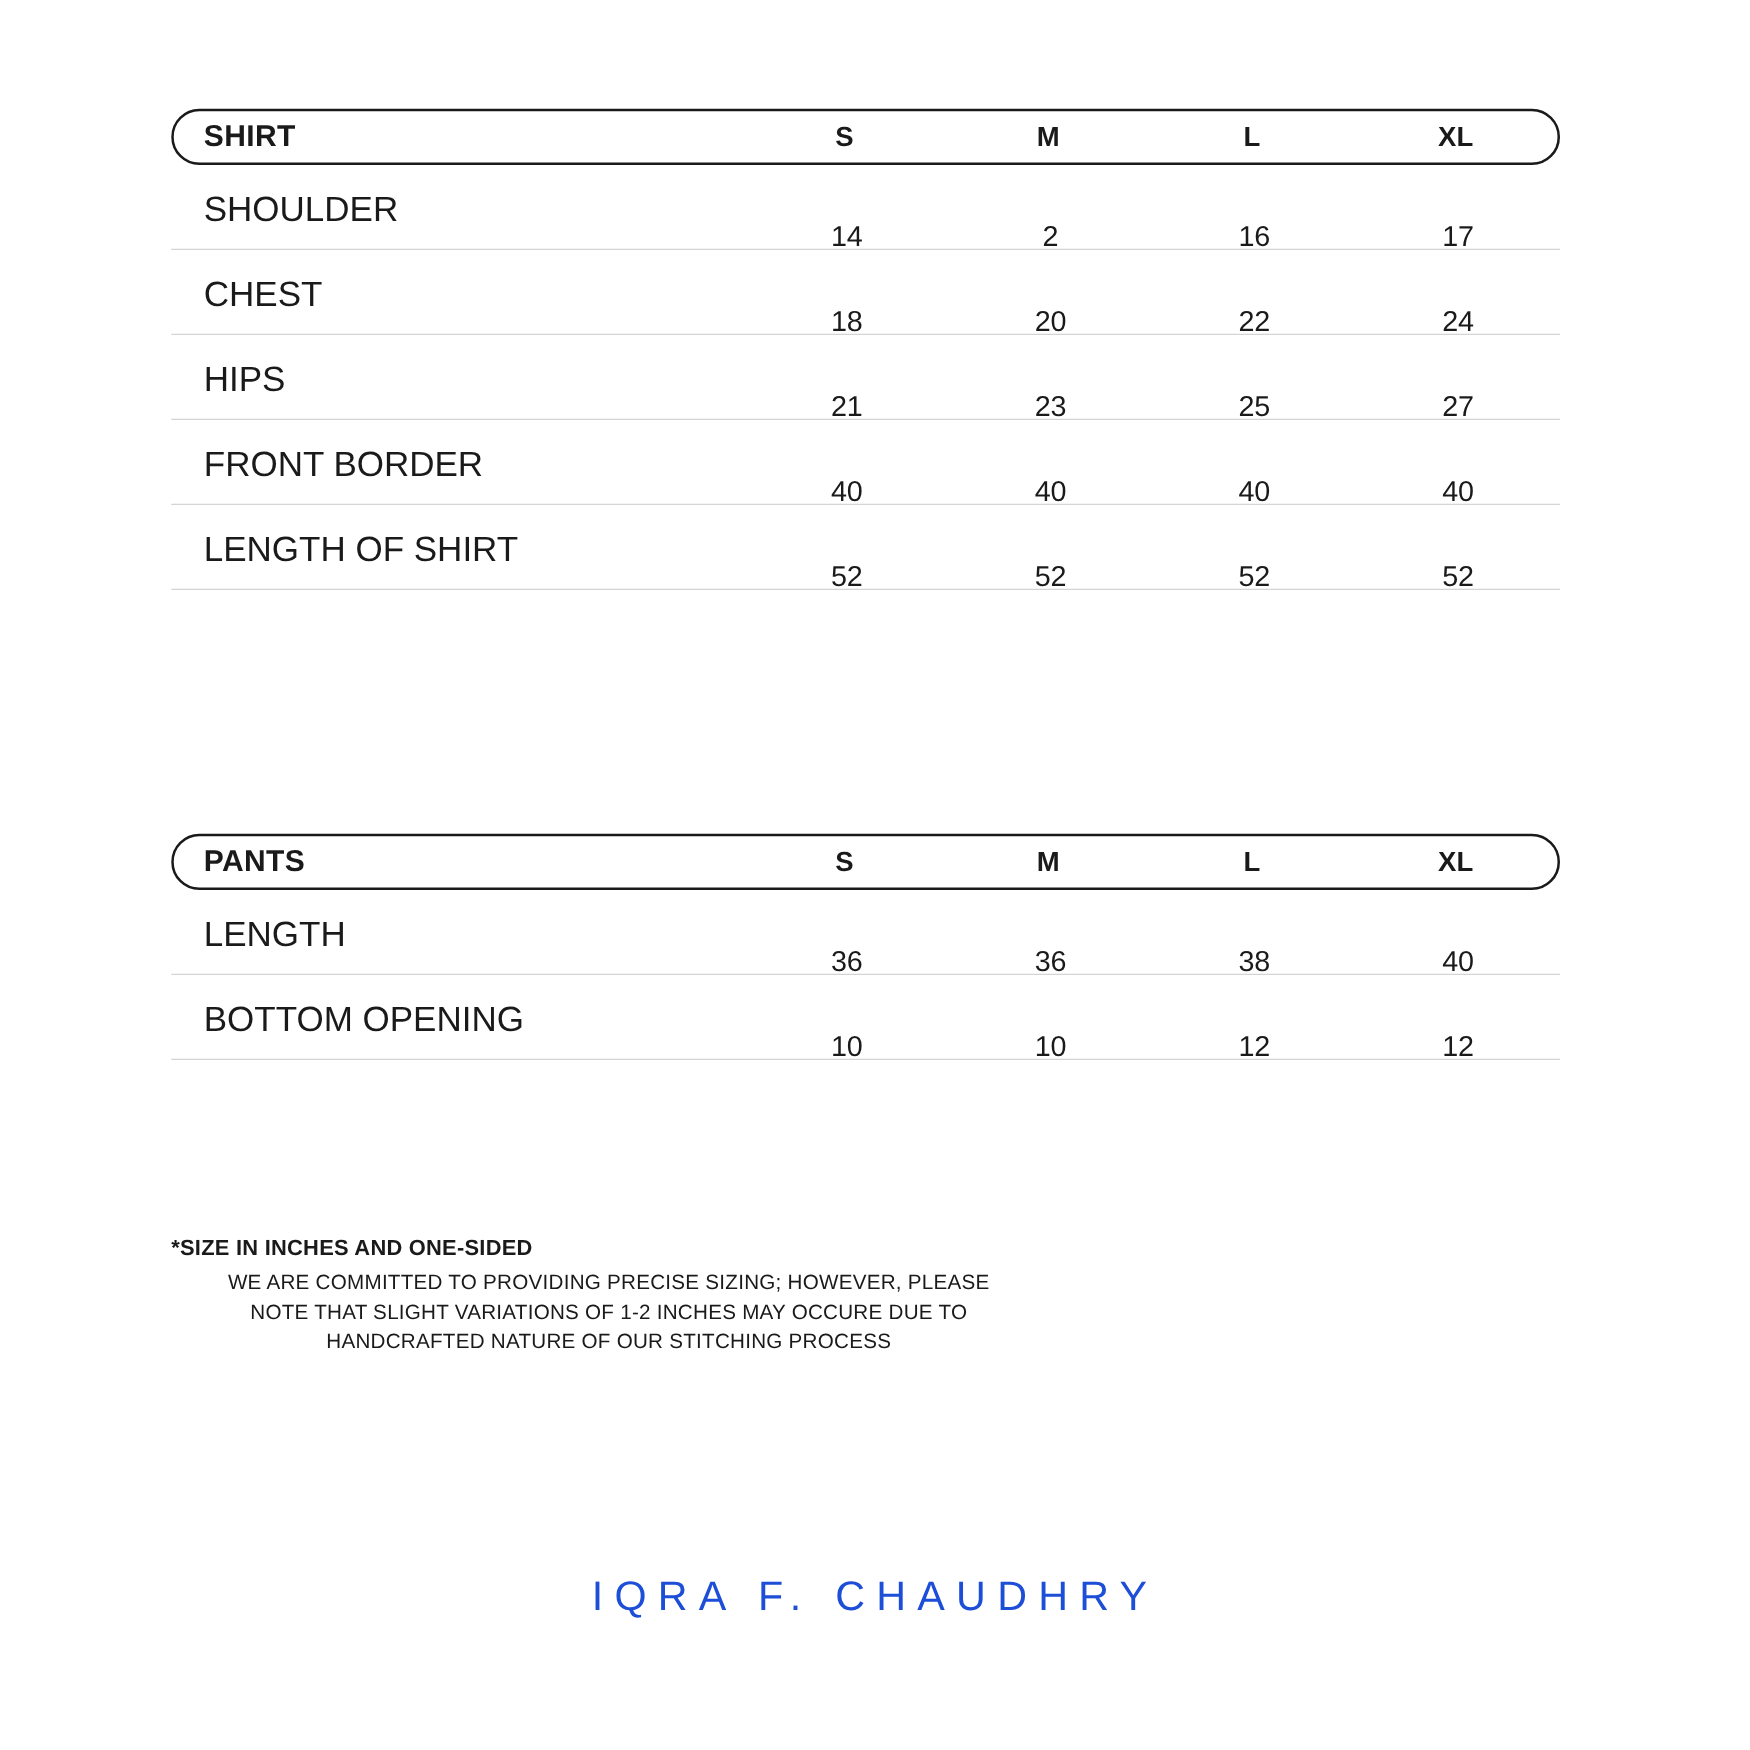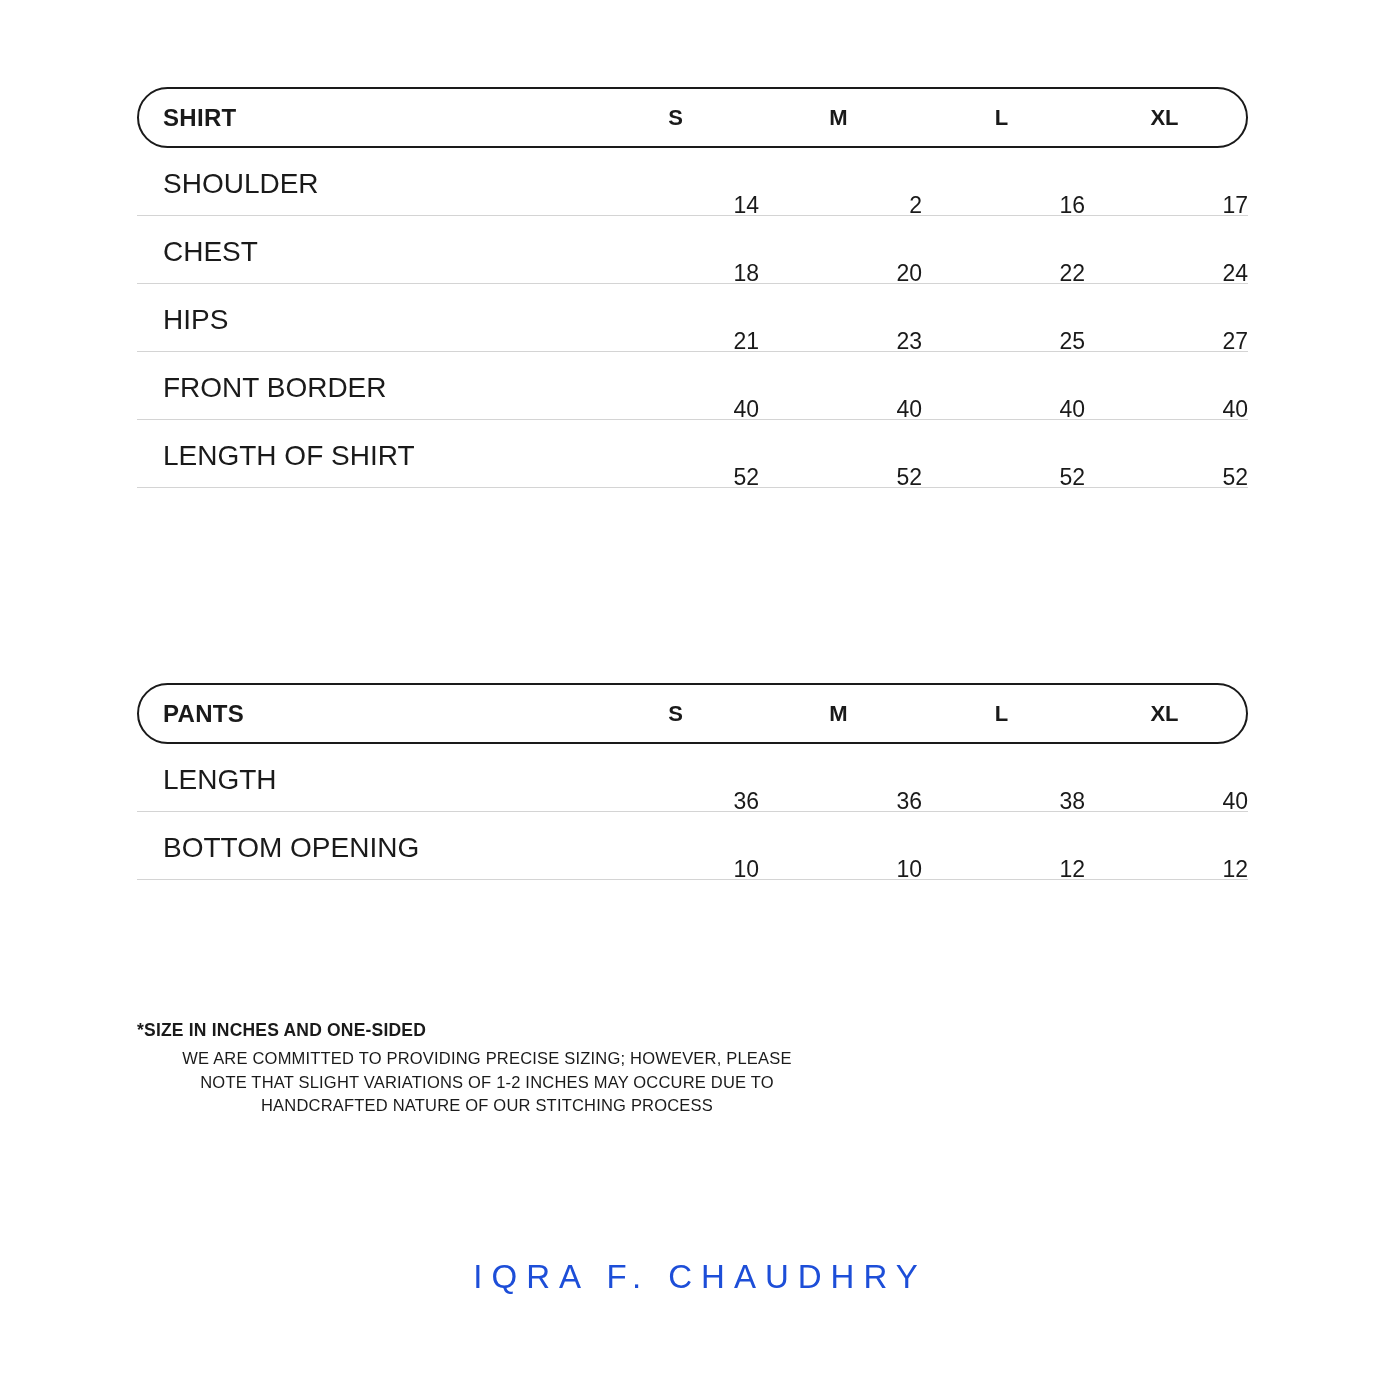--- a/index.html
+++ b/index.html
@@ -20,21 +20,21 @@
   .shirt-section { margin-top: 87px; }
   .pants-section { margin-top: 195px; }
   .grid {
     display: grid;
     grid-template-columns: 1fr 163px 163px 163px 163px;
     align-items: center;
   }
   .pill {
     border: 2px solid #1a1a1a;
     border-radius: 999px;
-    height: 61px;
+    height: 45px;
   }
   .pill-title {
     font-weight: 700;
     font-size: 24px;
     letter-spacing: 0.3px;
     padding-left: 24px;
   }
   .col-header {
     font-weight: 700;
     font-size: 22px;
@@ -43,21 +43,21 @@
   .row {
     height: 68px;
     border-bottom: 1px solid #d4d4d4;
   }
   .row-label {
     font-size: 28px;
     padding-left: 26px;
   }
   .cell-value {
     font-size: 23px;
-    text-align: right;
+    text-align: center;
     margin-top: 44px;
   }
   .note {
     margin-top: 140px;
     width: 700px;
   }
   .note-heading {
     font-weight: 700;
     font-size: 17.5px;
     letter-spacing: 0.2px;

